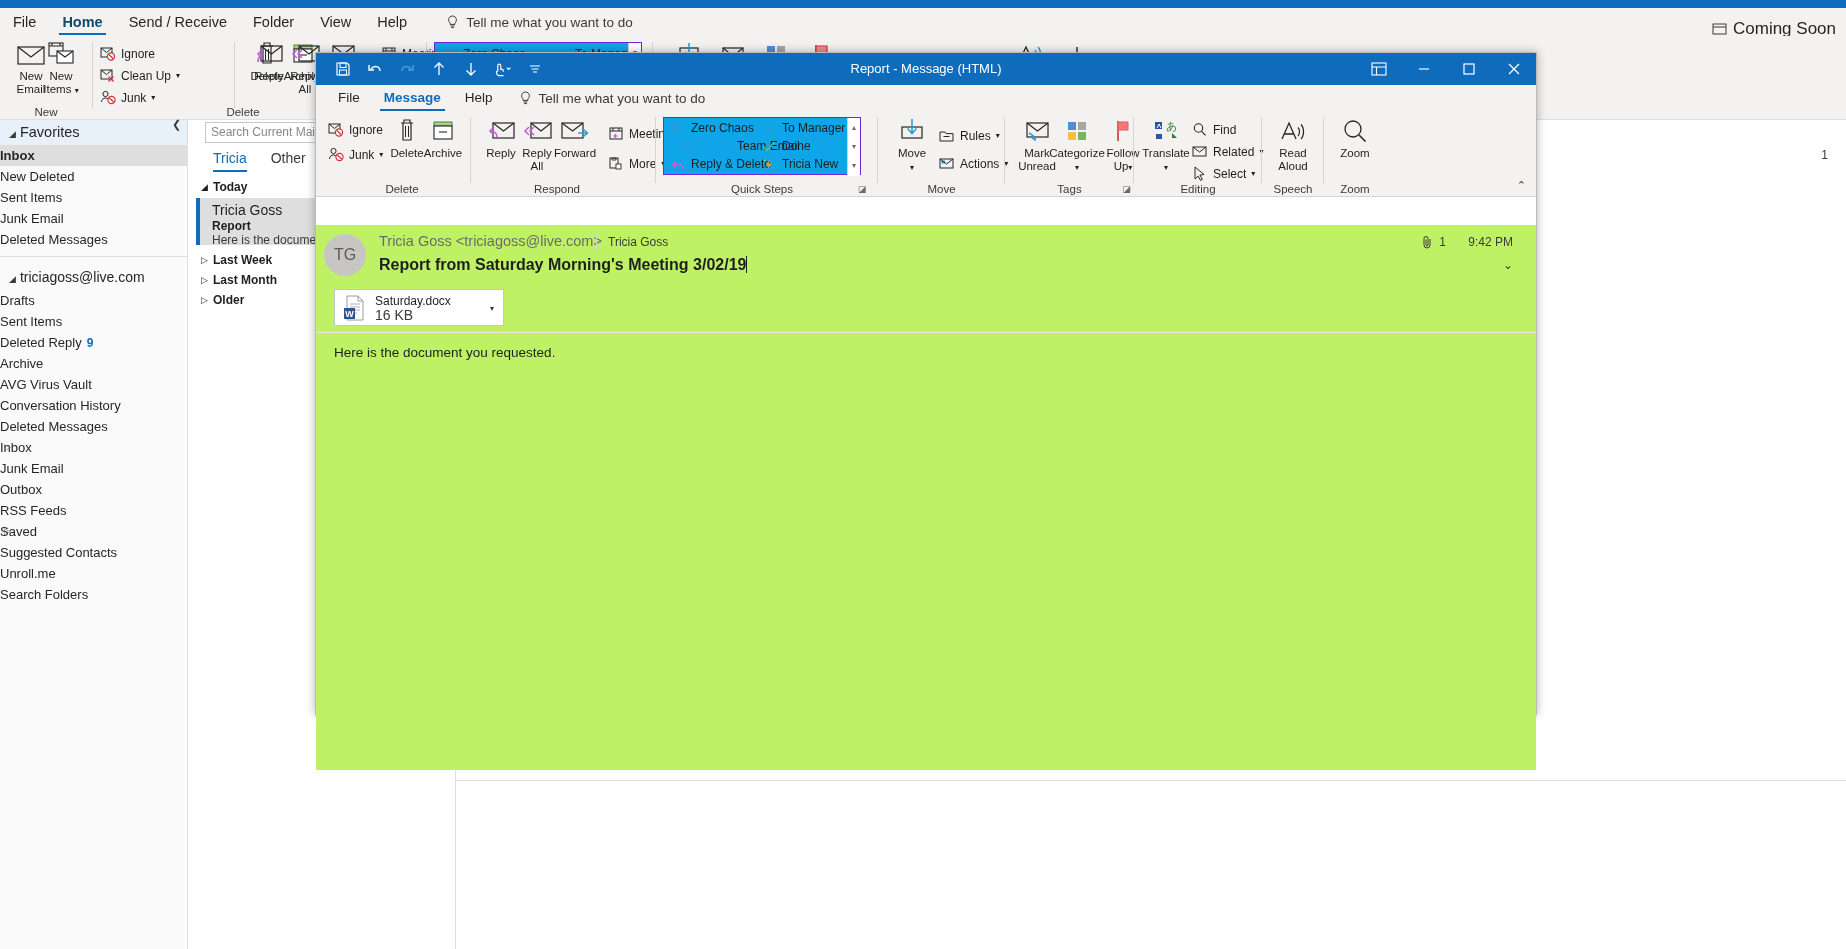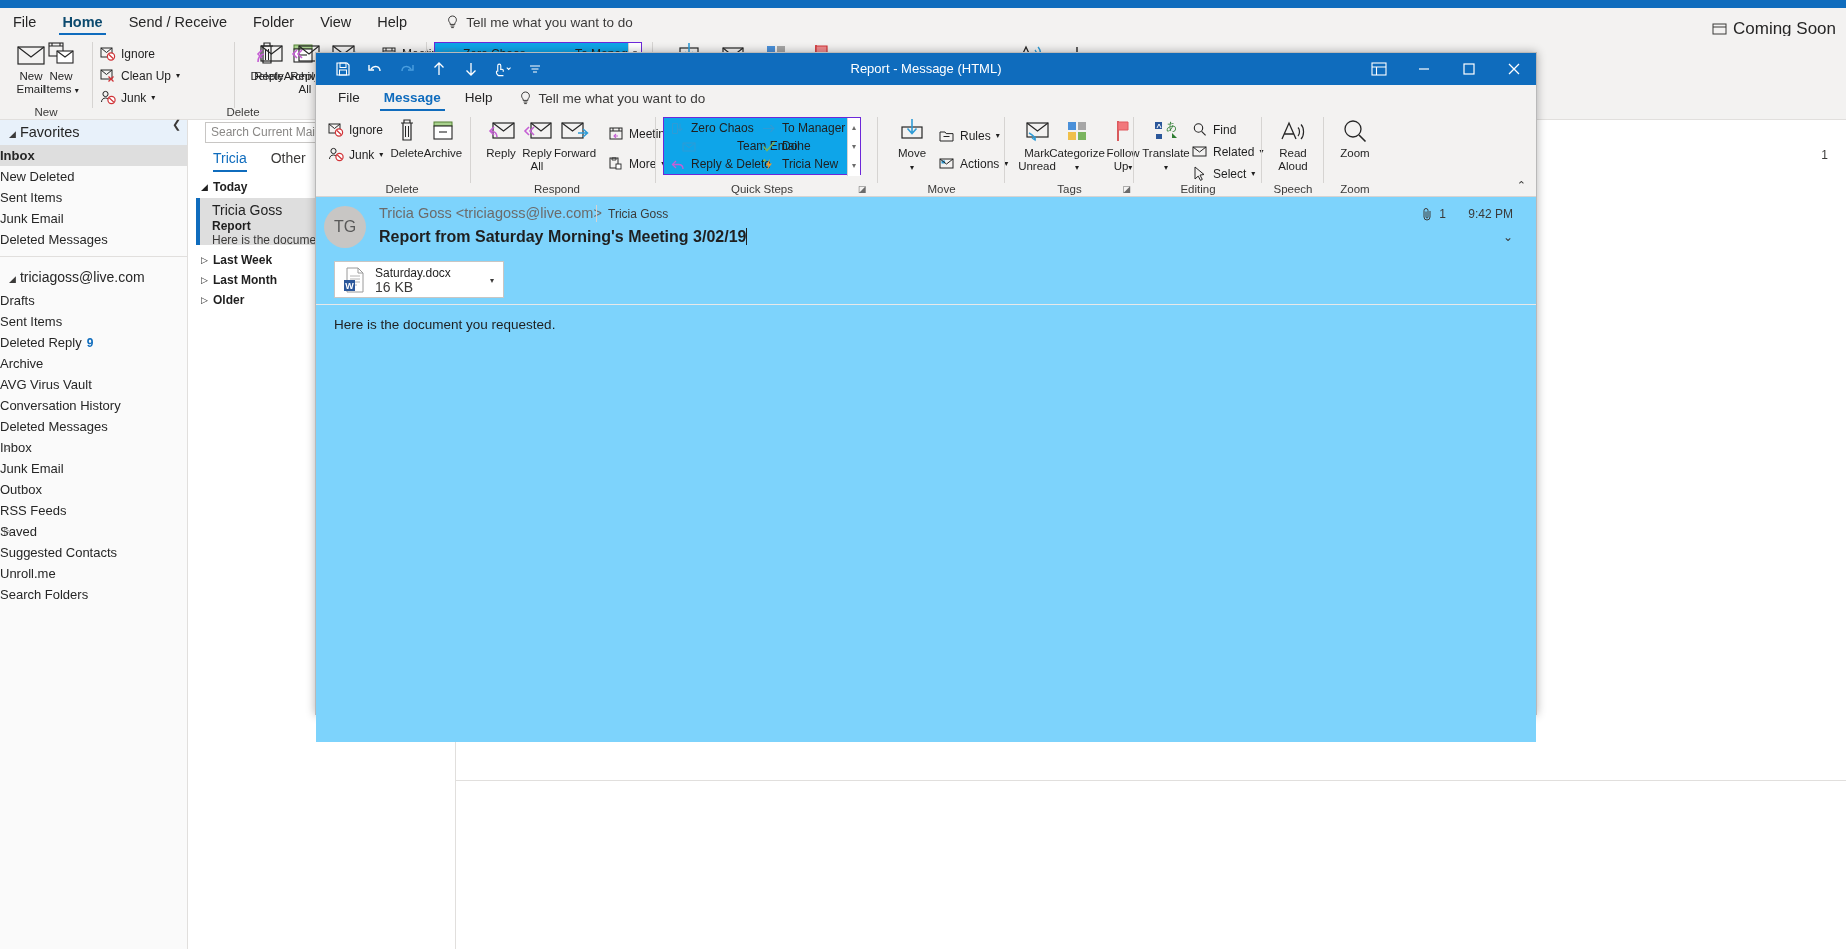--- a/index.html
+++ b/index.html
@@ -158,21 +158,21 @@
   }
   .qs-item { position:absolute; display:flex; align-items:center; gap:6px; font-size:12px; color:#1f1f1f; white-space:nowrap;}
   .qs-scroll {
     position:absolute; right:0; top:0; width:13px; height:58px;
     border-left:1px solid #d6d4d2; background:#fff;
   }
   .qs-arrow { height:19px; display:flex; align-items:center; justify-content:center; font-size:8px; color:#6b6b6b;}
   .dlg-launch { position:absolute; font-size:9px; color:#6b6b6b; }
 
   
-  .mw-body { position:relative; background:#7dd3fc; height:545px; }
+  .mw-body { position:relative; background:#bef264; height:545px;margin-top:28px; }
   .avatar {
     position:absolute; left:8px; top:9px; width:42px; height:42px; border-radius:50%;
     background:#c8c6c4; color:#595959; font-size:16px;
     display:flex; align-items:center; justify-content:center;
   }
   .hdr-from { position:absolute; left:63px; top:8px; font-size:14.5px; color:#6b6b6b;}
   .hdr-vsep { position:absolute; left:280px; top:8px; width:1px; height:17px; background:#d6d4d2;}
   .hdr-name { position:absolute; left:292px; top:10px; font-size:12px; color:#3b3a39;}
   .hdr-subject {
     position:absolute; left:63px; top:31px; font-size:16px; font-weight:bold; color:#1f1f1f;

